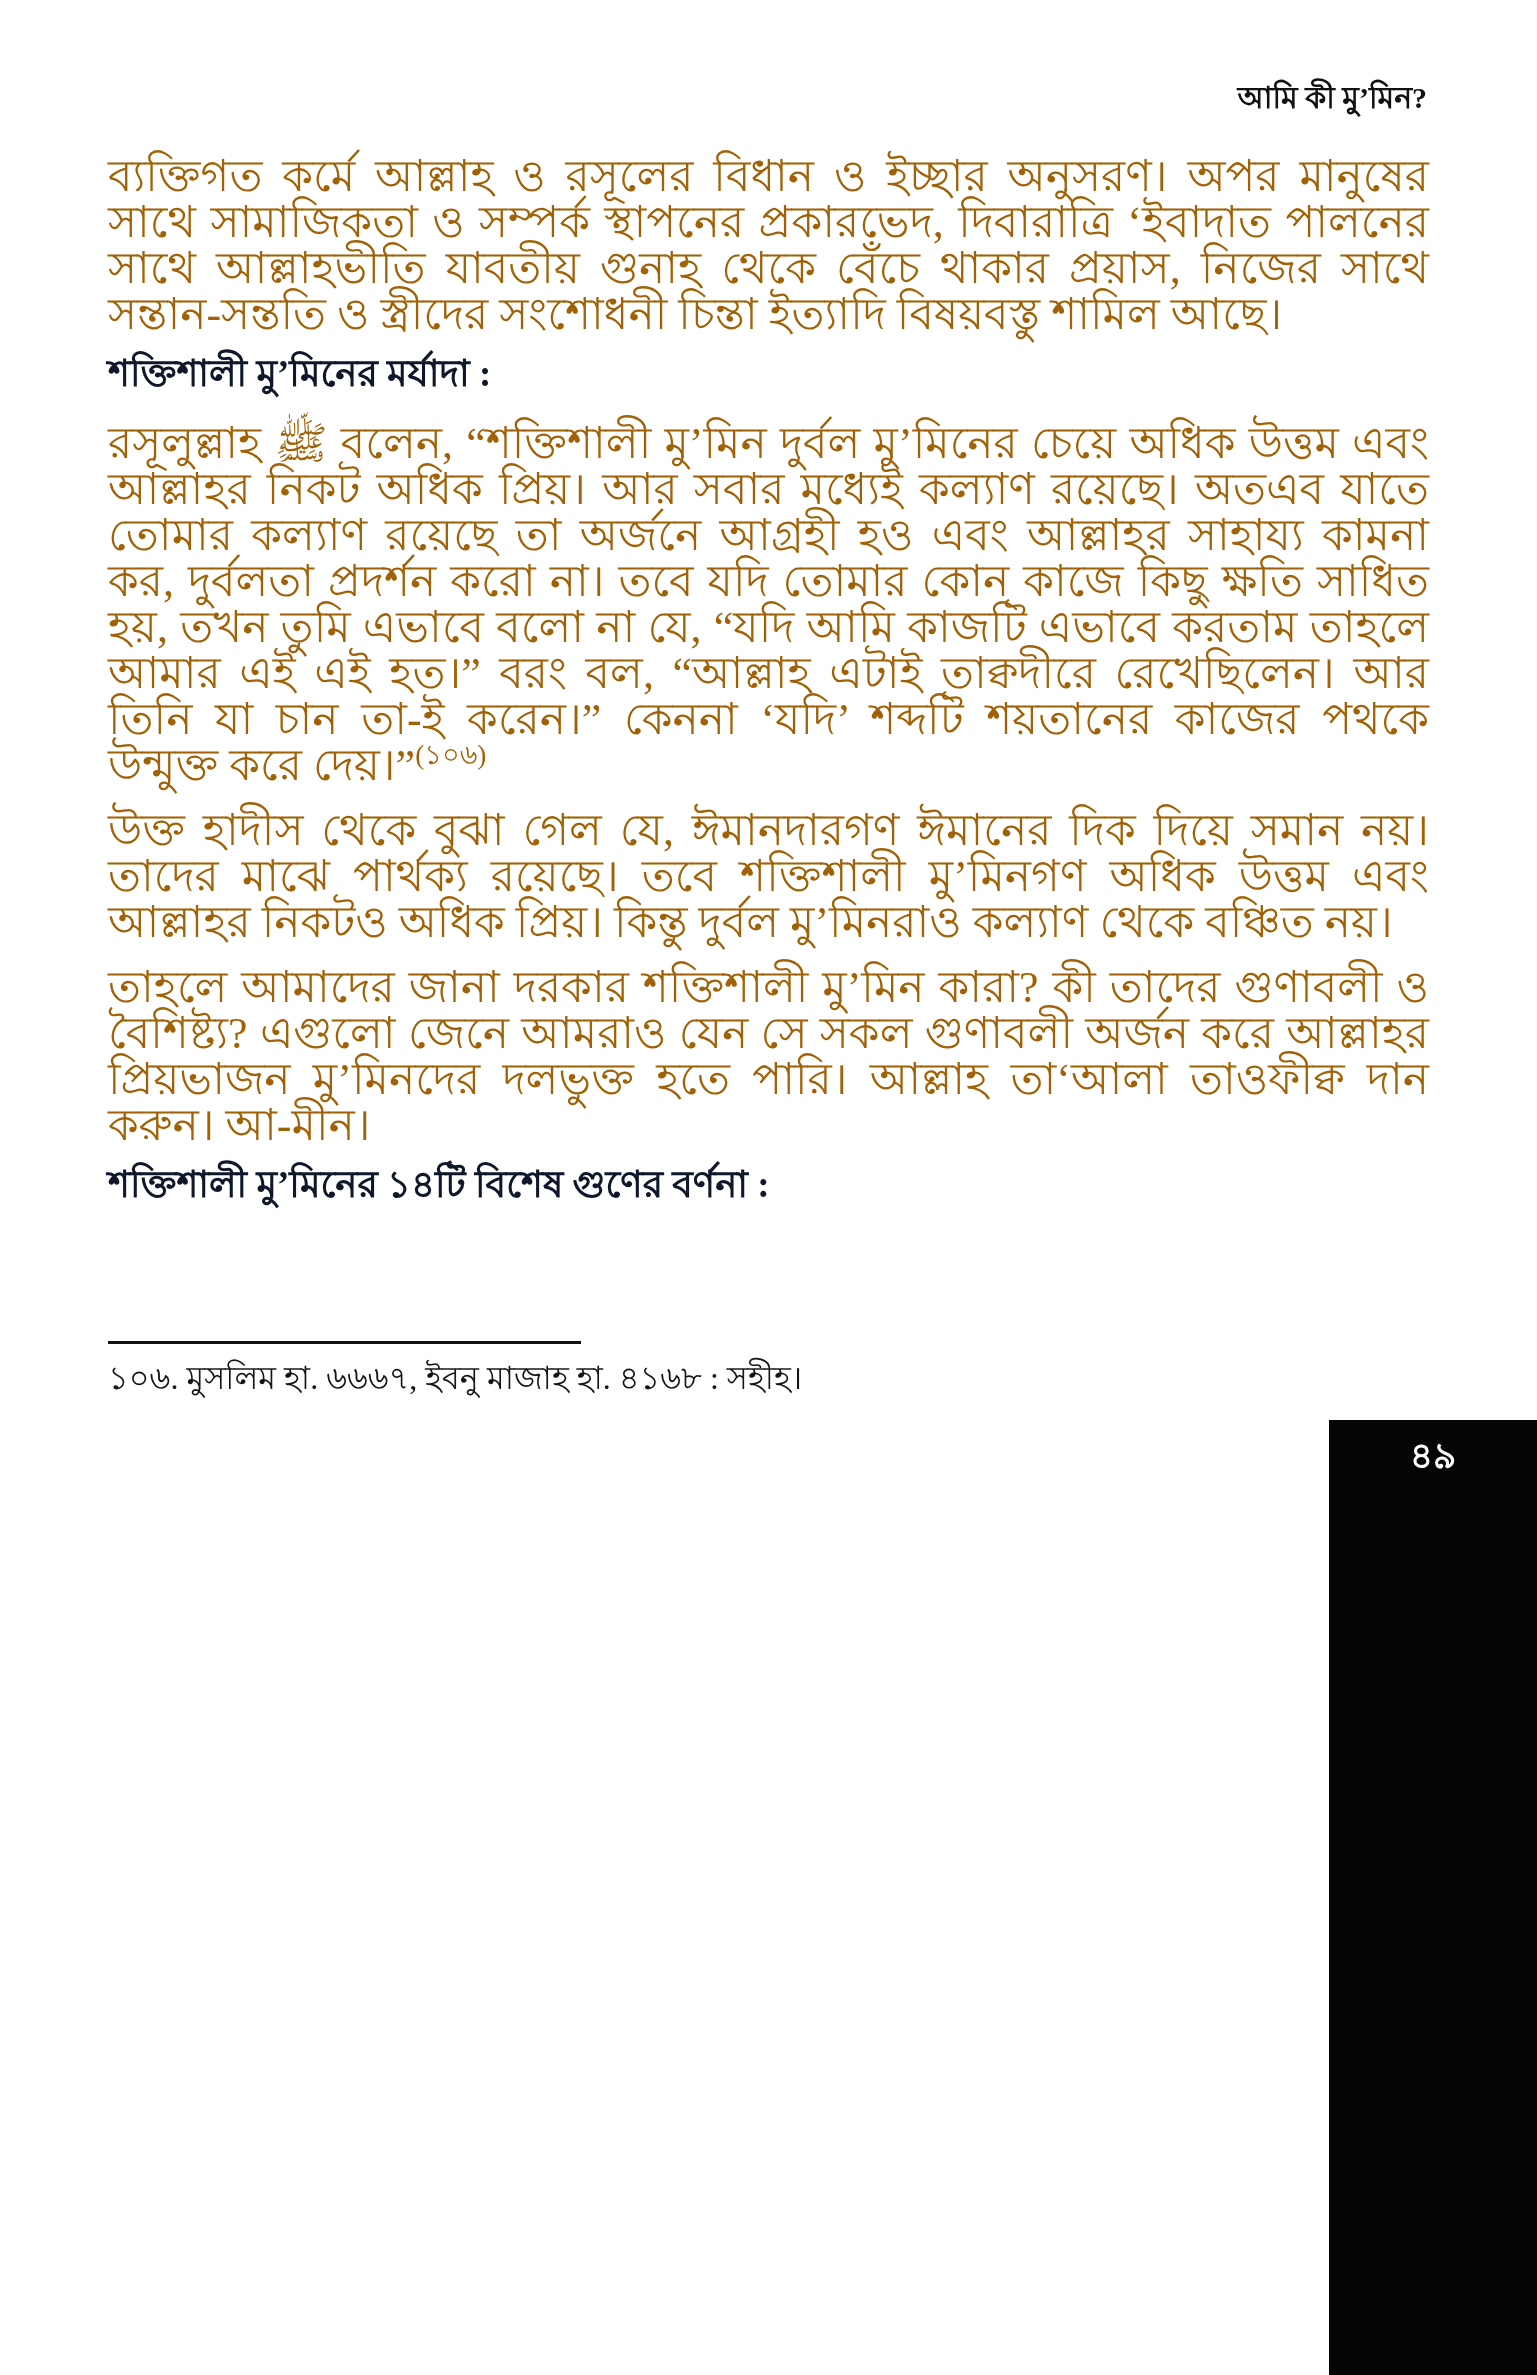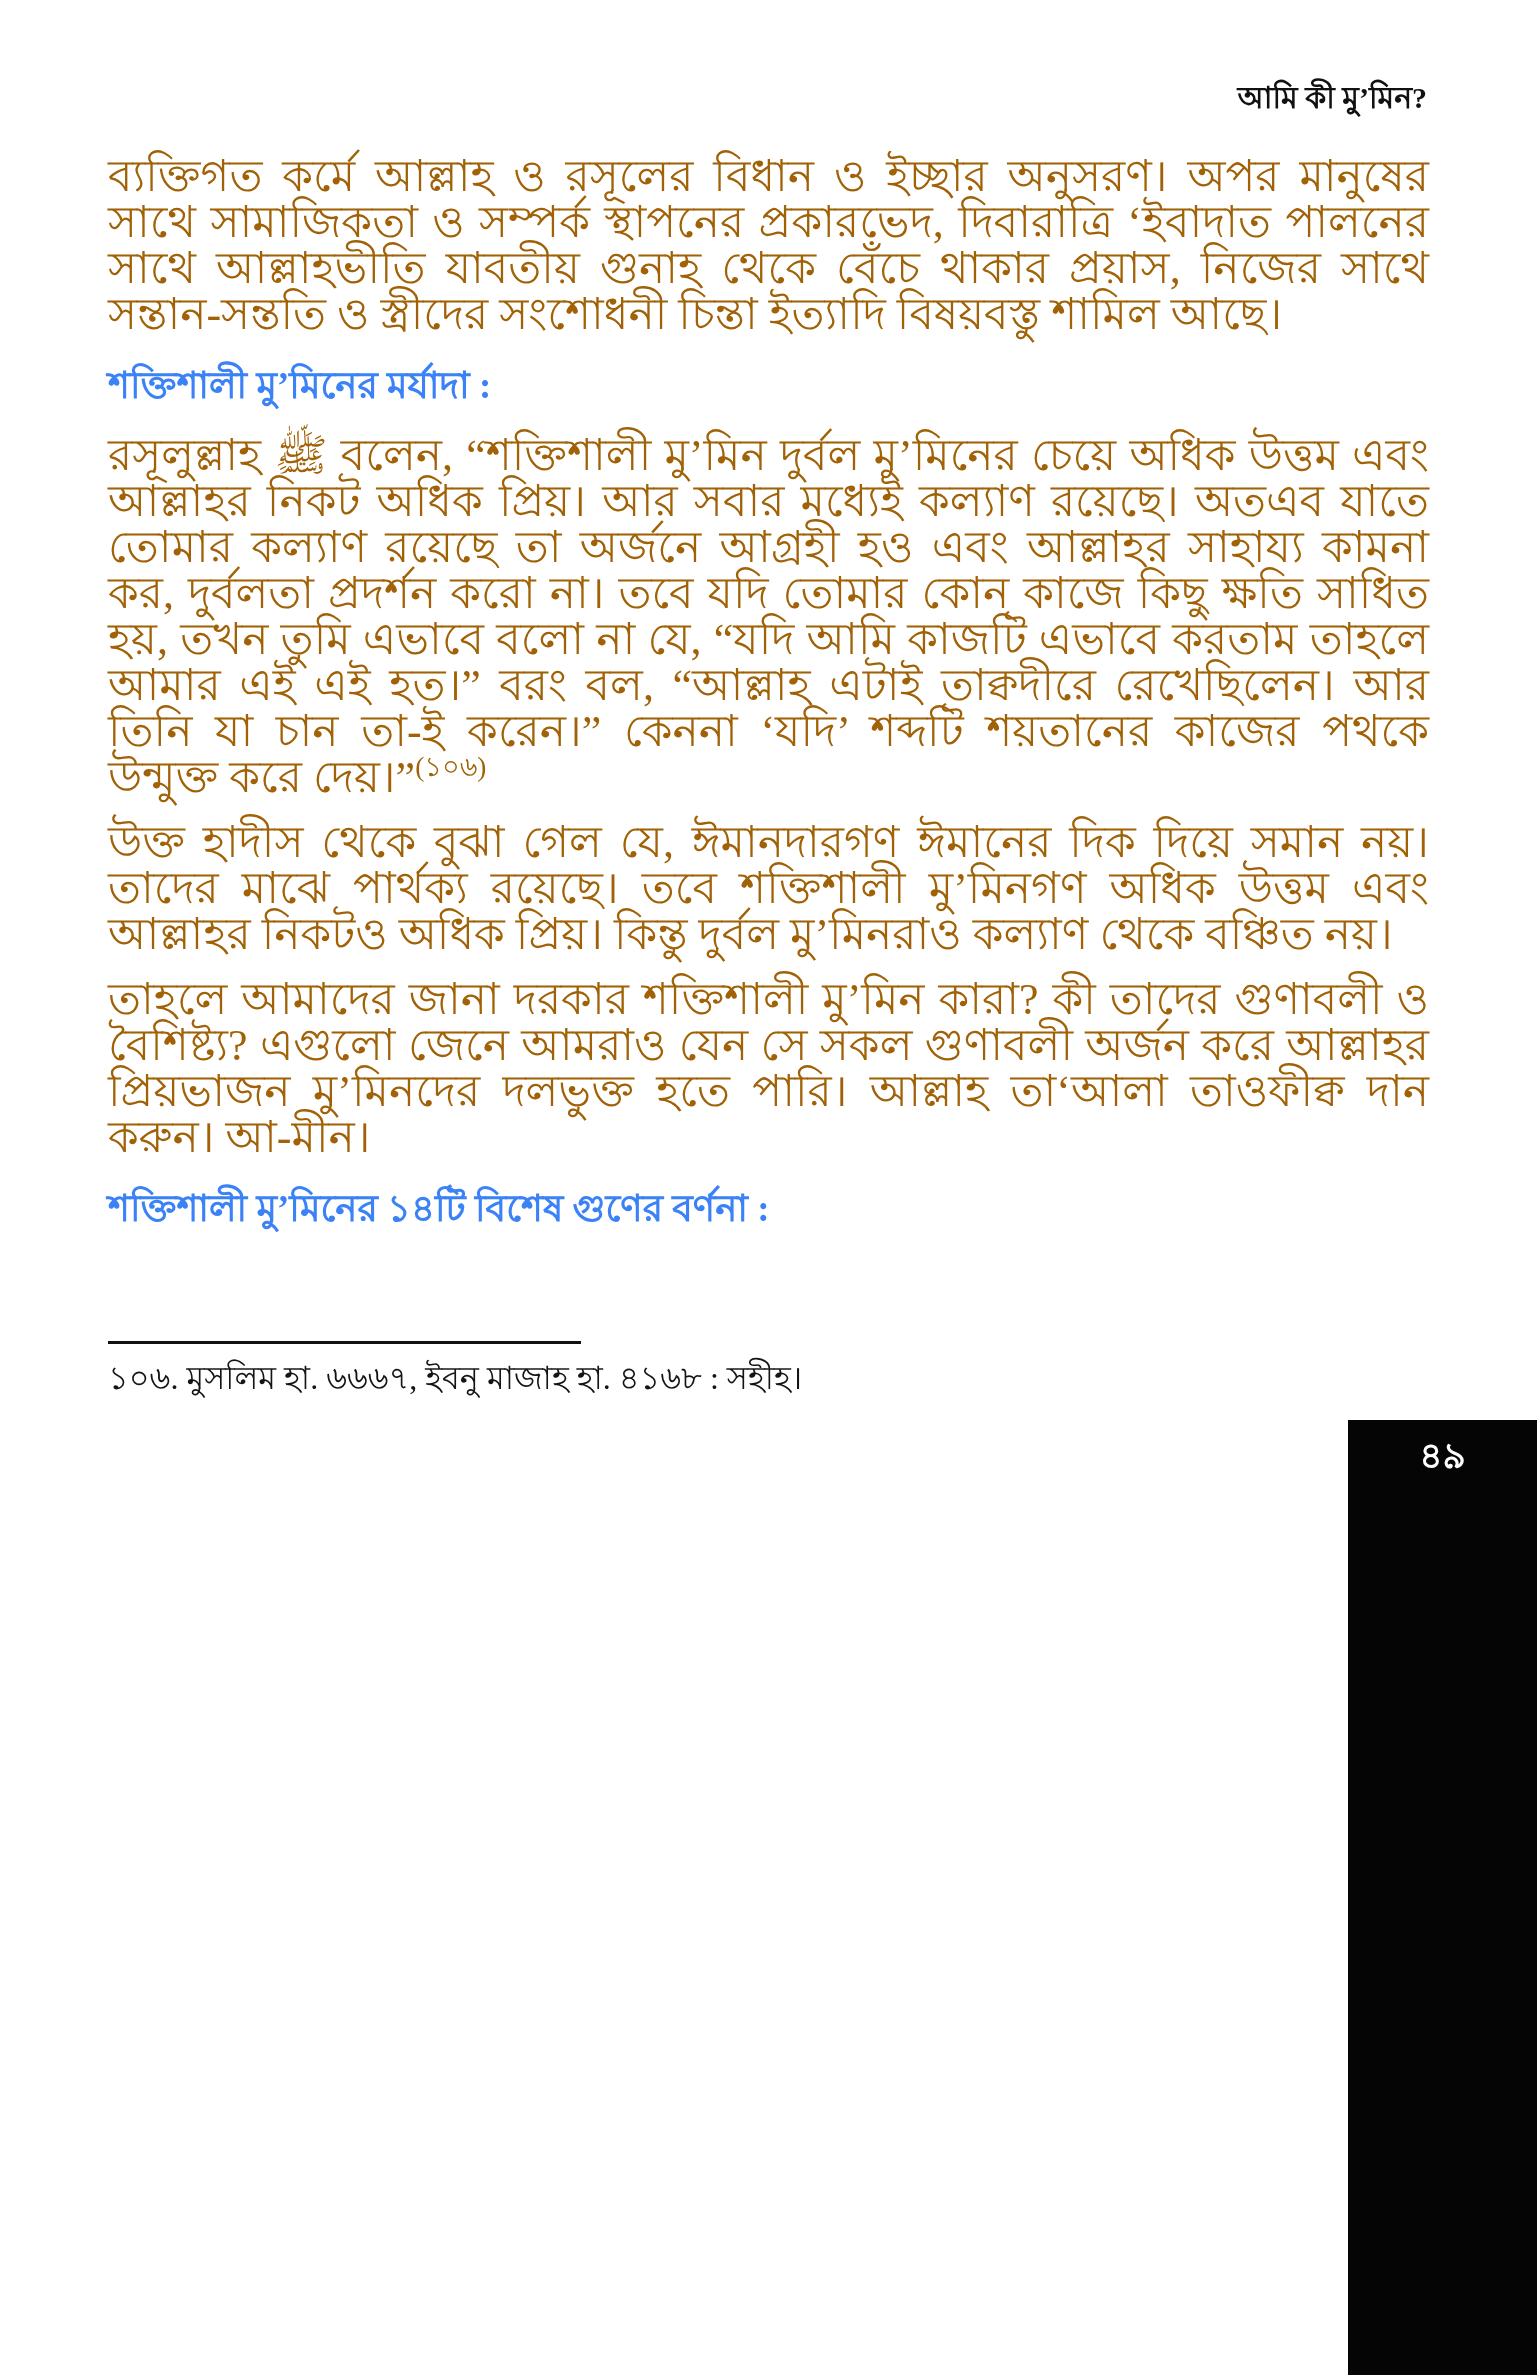--- a/index.html
+++ b/index.html
@@ -35,25 +35,25 @@
   .intro { margin-top: 37px; }
   .chapter-heading {
     margin-top: 25px;
     text-align: center;
     font-size: 52px;
     line-height: 63px;
     font-weight: bold;
     color: #0d0d0d;
   }
   .section-heading {
-    margin-top: 23px;
+    margin-top: 11px;
     font-size: 37px;
     line-height: 50px;
     font-weight: bold;
-    color: #3b82f6;
+    color: #0f172a;
   }
   .after-heading { margin-top: 22px; }
   .para-gap { margin-top: 19px; }
   sup.footnote-marker {
     font-size: 0.62em;
     vertical-align: super;
     line-height: 0;
   }
   .footnote-block {
     position: absolute;
@@ -69,21 +69,21 @@
   .footnote-text {
     margin-top: 15.4px;
     font-size: 32px;
     line-height: 38px;
     color: #141414;
   }
   .page-number-box {
     position: absolute;
     top: 1420px;
     right: 0;
-    width: 189px;
+    width: 208px;
     height: 956px;
     background: #050505;
     text-align: center;
   }
   .page-number {
     display: inline-block;
     margin-top: 11.5px;
     color: #ffffff;
     font-size: 36px;
     font-weight: bold;

